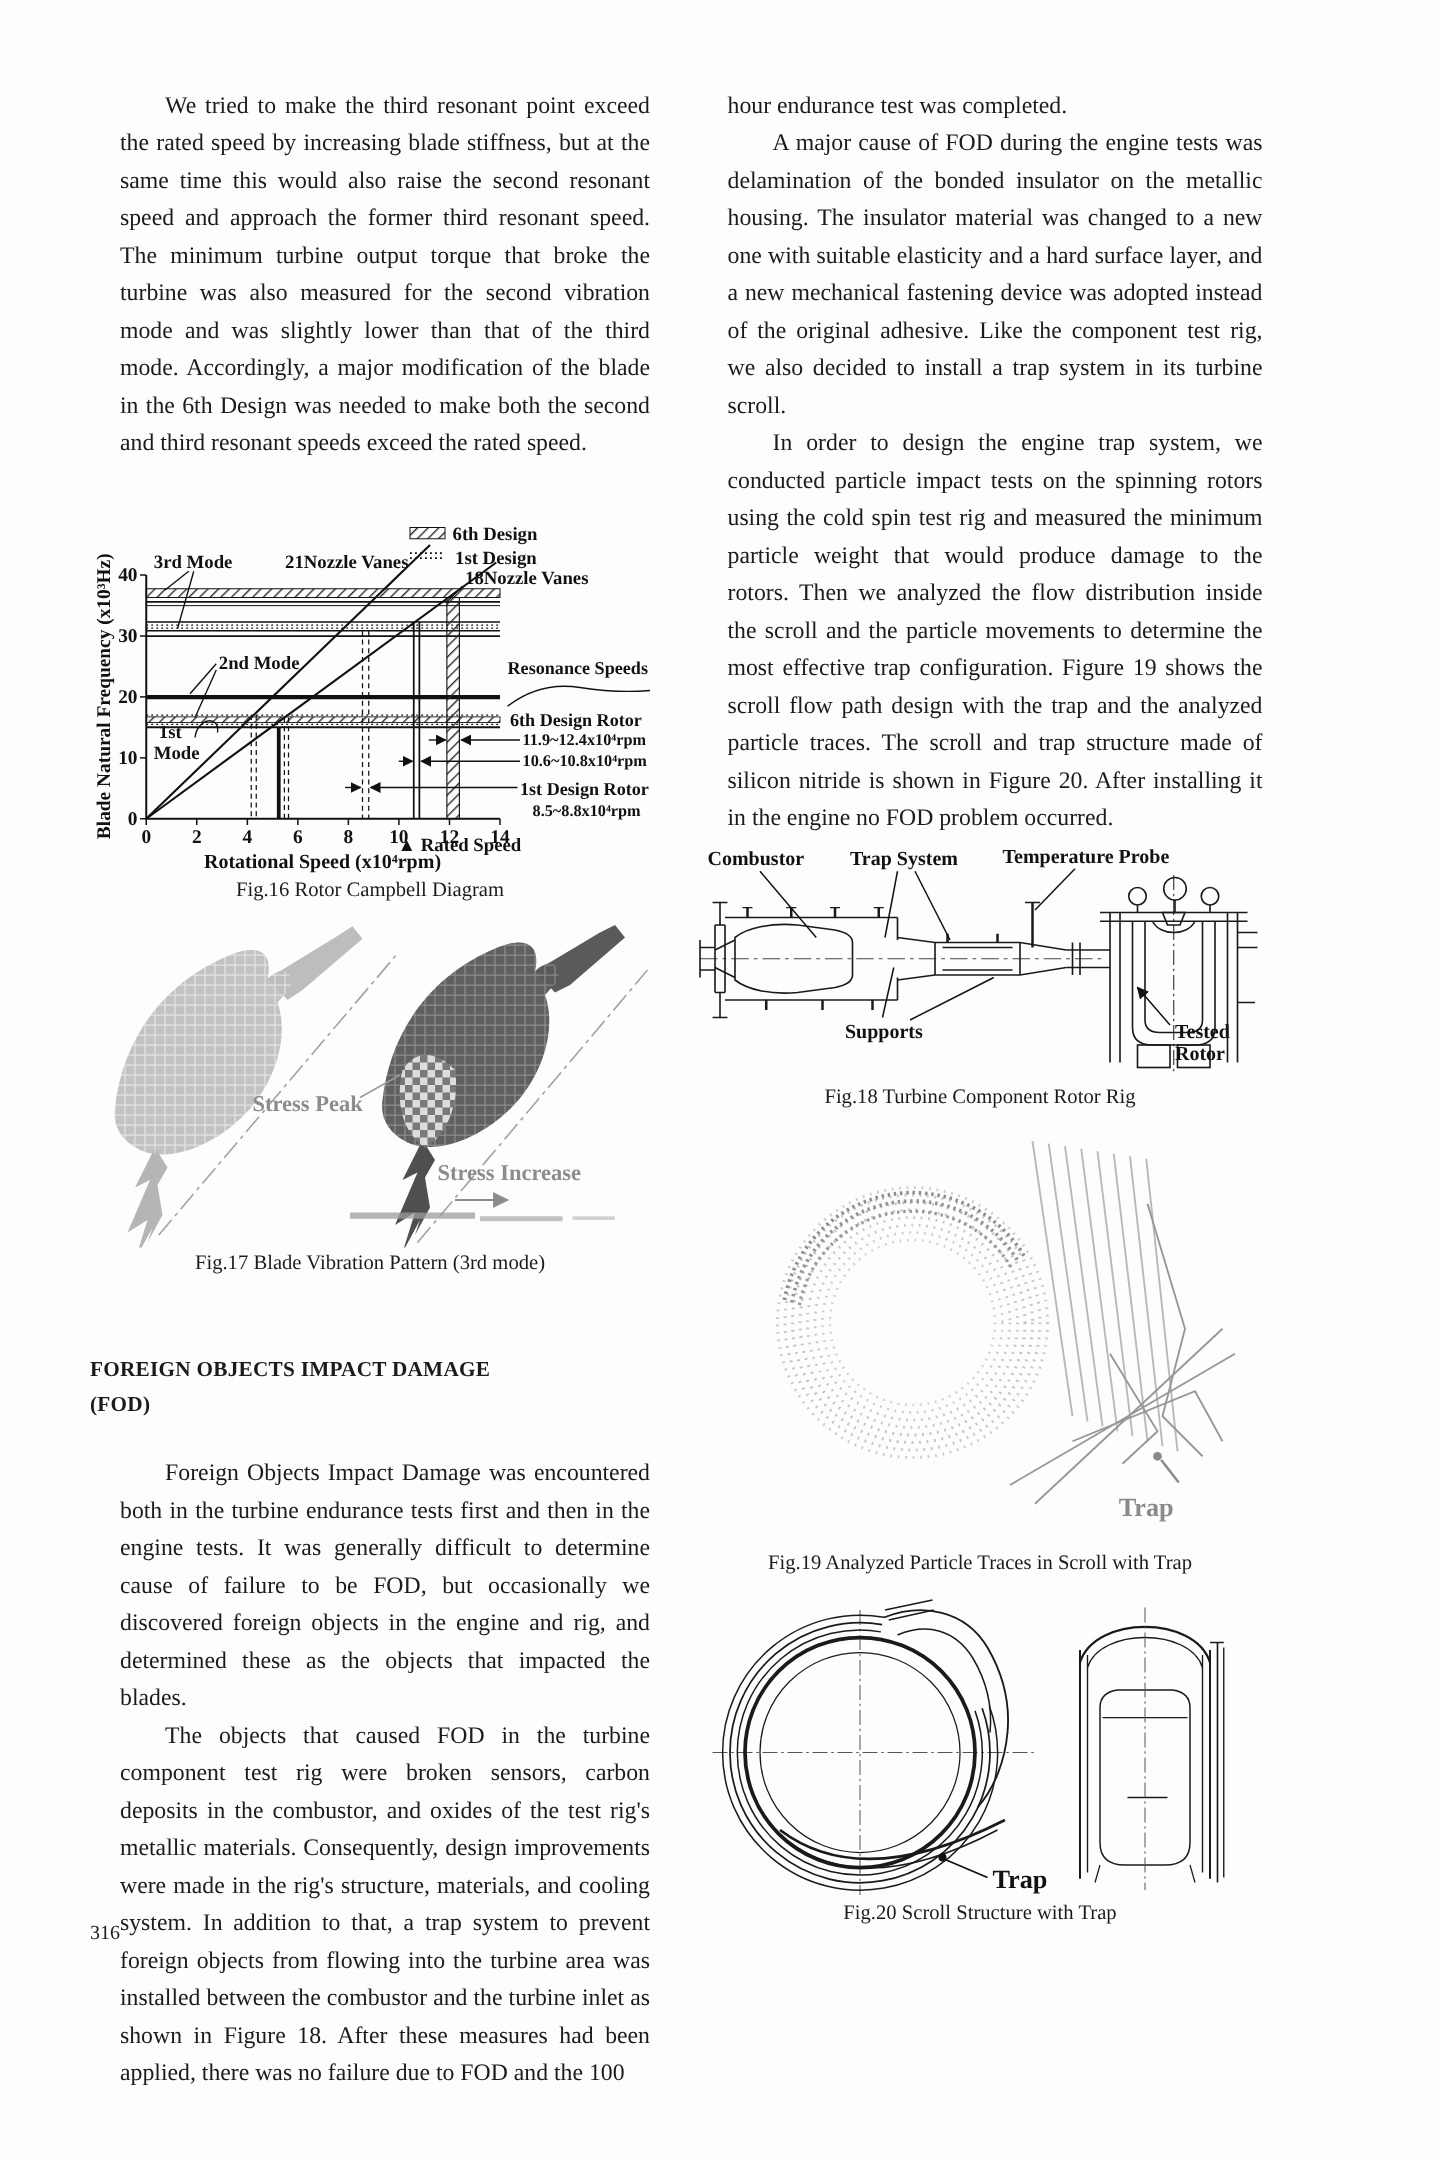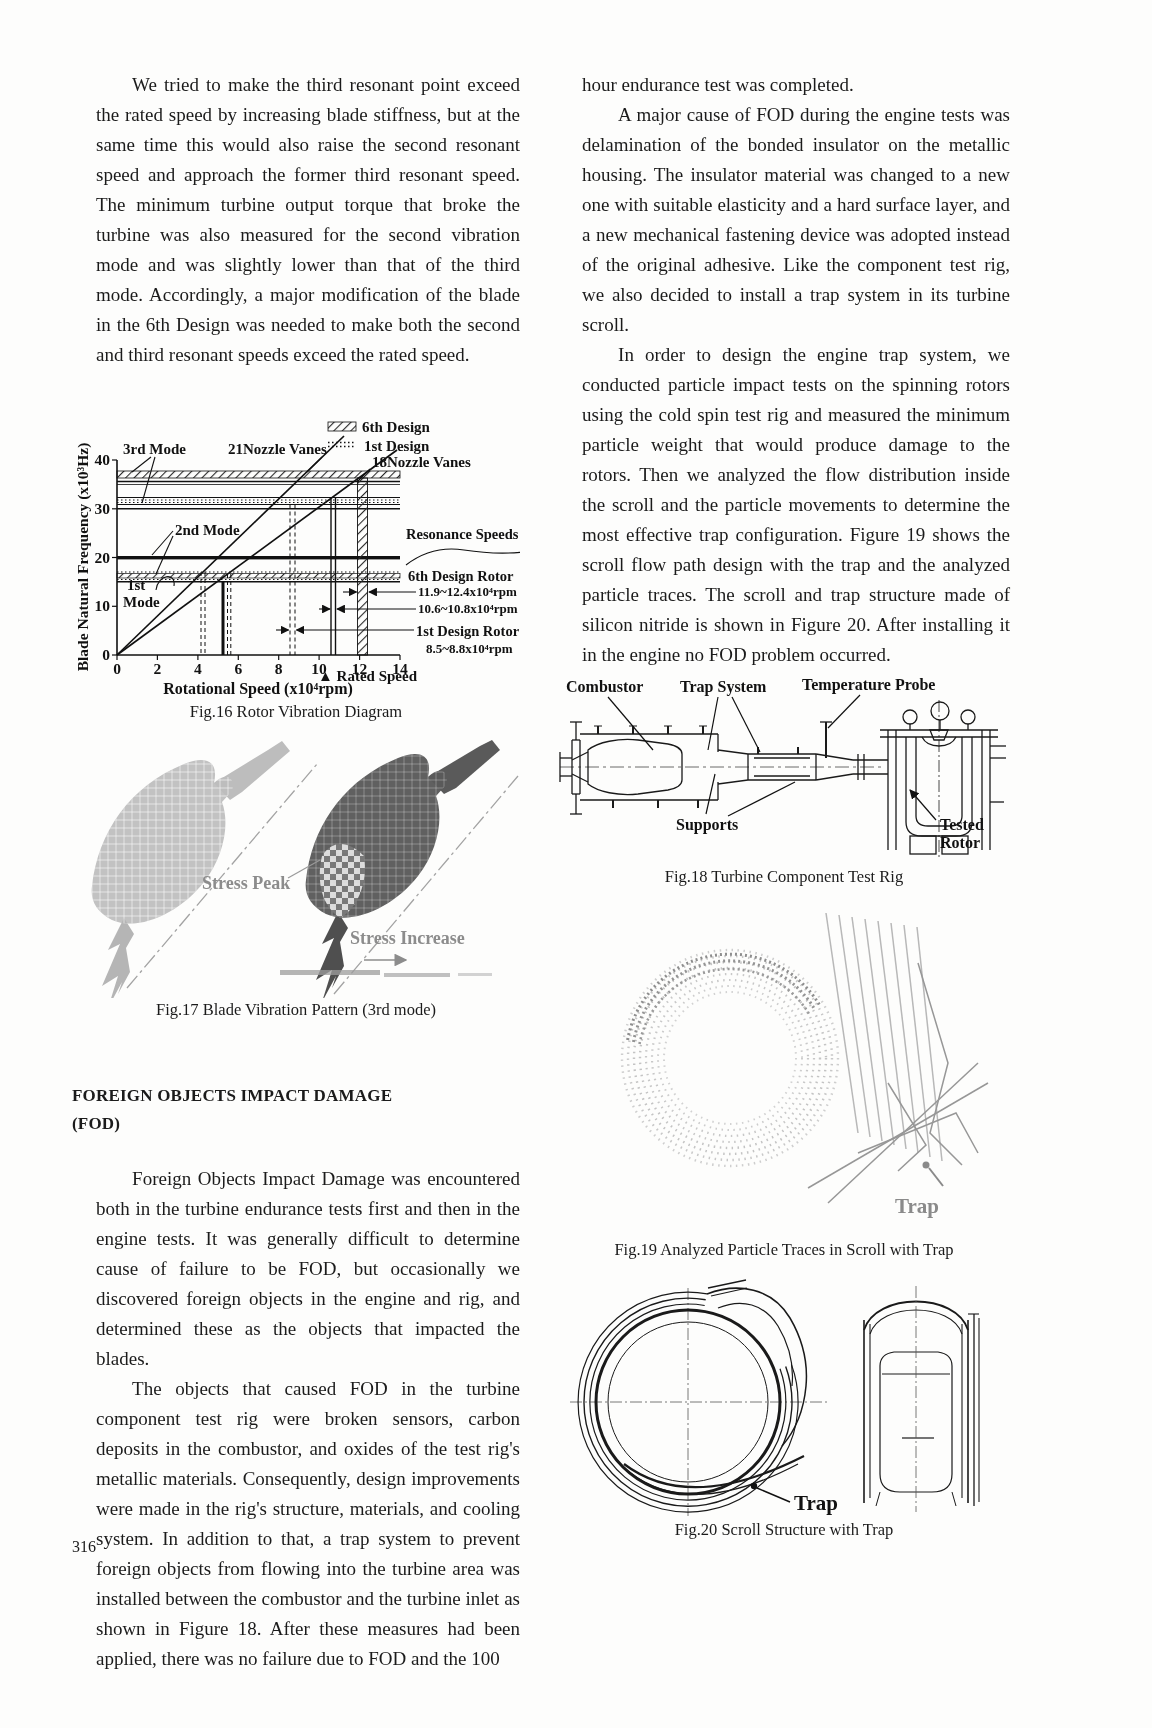--- a/index.html
+++ b/index.html
@@ -164,21 +164,21 @@
           <g stroke="#111" stroke-width="1.1">
             <line x1="344" y1="214" x2="297" y2="214" marker-end="url(#ah)"></line>
             <line x1="271" y1="214" x2="284.5" y2="214" marker-end="url(#ah)"></line>
             <line x1="344" y1="231" x2="265" y2="231" marker-end="url(#ah)"></line>
             <line x1="247" y1="231" x2="258" y2="231" marker-end="url(#ah)"></line>
             <line x1="342" y1="252" x2="224.5" y2="252" marker-end="url(#ah)"></line>
             <line x1="204" y1="252" x2="216.5" y2="252" marker-end="url(#ah)"></line>
           </g>
         </g>
       </svg>
-      <figcaption class="caption">Fig.16 Rotor Vibration Diagram</figcaption>
+      <figcaption class="caption">Fig.16 Rotor Campbell Diagram</figcaption>
     </figure>
 
     <figure class="fig17">
       <svg class="fig-svg" viewBox="0 0 448 262">
         <defs>
           <pattern id="meshL" width="8" height="8" patternUnits="userSpaceOnUse">
             <path d="M0,4 H8 M4,0 V8" stroke="rgba(255,255,255,0.55)" stroke-width="1"></path>
           </pattern>
           <pattern id="meshD" width="8" height="8" patternUnits="userSpaceOnUse">
             <path d="M0,4 H8 M4,0 V8" stroke="rgba(255,255,255,0.28)" stroke-width="1"></path>
@@ -343,21 +343,21 @@
 
         <g font-size="16" font-weight="bold" fill="#111">
           <text x="8" y="22">Combustor</text>
           <text x="122" y="22">Trap System</text>
           <text x="244" y="20">Temperature Probe</text>
           <text x="118" y="160">Supports</text>
           <text x="382" y="160">Tested</text>
           <text x="382" y="178">Rotor</text>
         </g>
       </svg>
-      <figcaption class="caption">Fig.18 Turbine Component Test Rig</figcaption>
+      <figcaption class="caption">Fig.18 Turbine Component Rotor Rig</figcaption>
     </figure>
 
     <figure class="fig19">
       <svg class="fig-svg" viewBox="0 0 452 335">
         <g fill="none">
           <circle cx="172" cy="155" r="66" stroke="#d2d2d2" stroke-width="2" stroke-dasharray="1.5 4.5"></circle>
           <circle cx="172" cy="155" r="72" stroke="#cccccc" stroke-width="2" stroke-dasharray="1.5 4.5"></circle>
           <circle cx="172" cy="155" r="78" stroke="#c8c8c8" stroke-width="2.2" stroke-dasharray="1.5 4.5"></circle>
           <circle cx="172" cy="155" r="84" stroke="#c8c8c8" stroke-width="2.2" stroke-dasharray="1.5 4.5"></circle>
           <circle cx="172" cy="155" r="90" stroke="#c4c4c4" stroke-width="2.4" stroke-dasharray="1.5 4.5"></circle>

